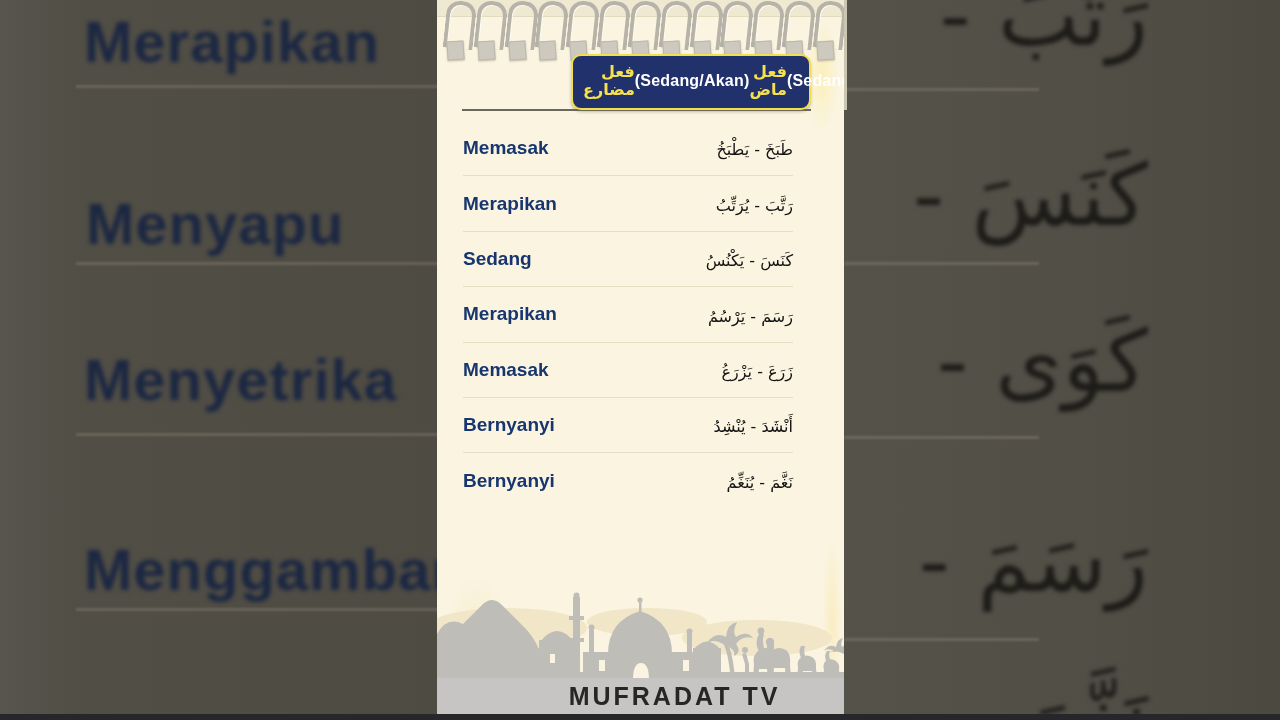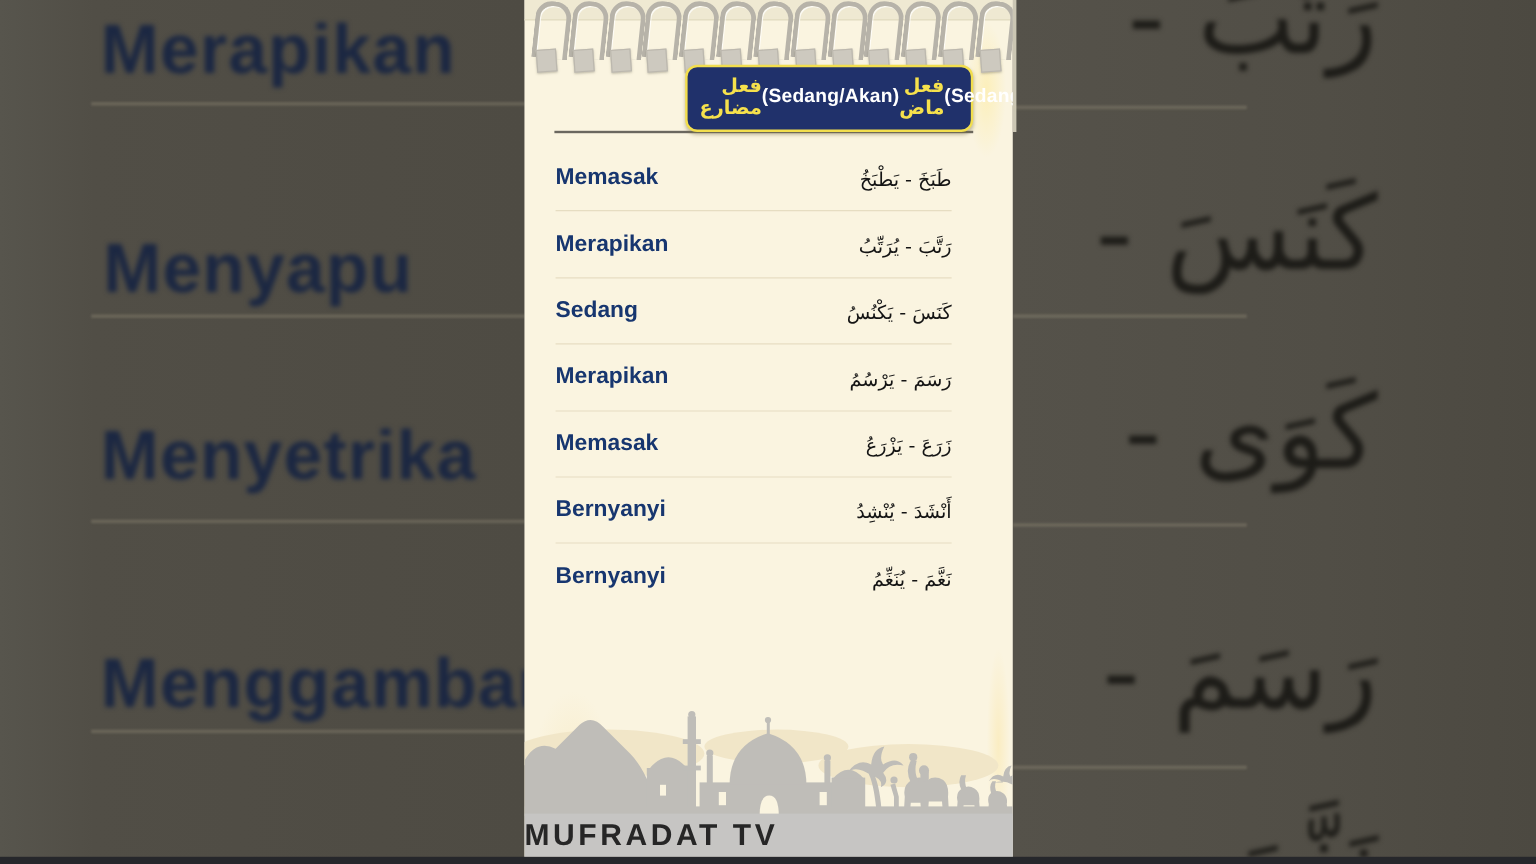--- a/index.html
+++ b/index.html
@@ -57,21 +57,21 @@
   .rows { position:absolute; left:26px; top:121px; width:330px; z-index:4; }
   .vocab-row { height:55.4px; display:flex; justify-content:space-between; align-items:center;
                border-bottom:1px solid rgba(185,170,125,0.30); }
   .row-label { font-size:19px; font-weight:bold; color:#17366f; white-space:nowrap; }
   .row-arabic { font-family:"DejaVu Sans", sans-serif; direction:rtl; font-size:16px;
                 color:#141414; white-space:nowrap; line-height:1.1; padding-top:4px; }
 
   
   .mosque-wrap { position:absolute; left:0; top:592px; width:407px; height:88px; z-index:1; }
   .footer-bar { position:absolute; left:0; top:678px; width:475px; height:36px;
-      background:#c6c5c3; display:flex; align-items:center; z-index:5; }
+      background:#c6c5c3; display:flex; align-items:center; justify-content:center; z-index:5; }
   .footer-text { font-size:25px; font-weight:bold; letter-spacing:3px; color:#262626; }
   .bottom-strip { position:absolute; left:0; top:714px; width:1280px; height:6px;
       background:#26272b; z-index:6; }
 </style>
 </head>
 <body>
 
 <div id="stage">
 
   <div id="left-panel" class="side-panel">

